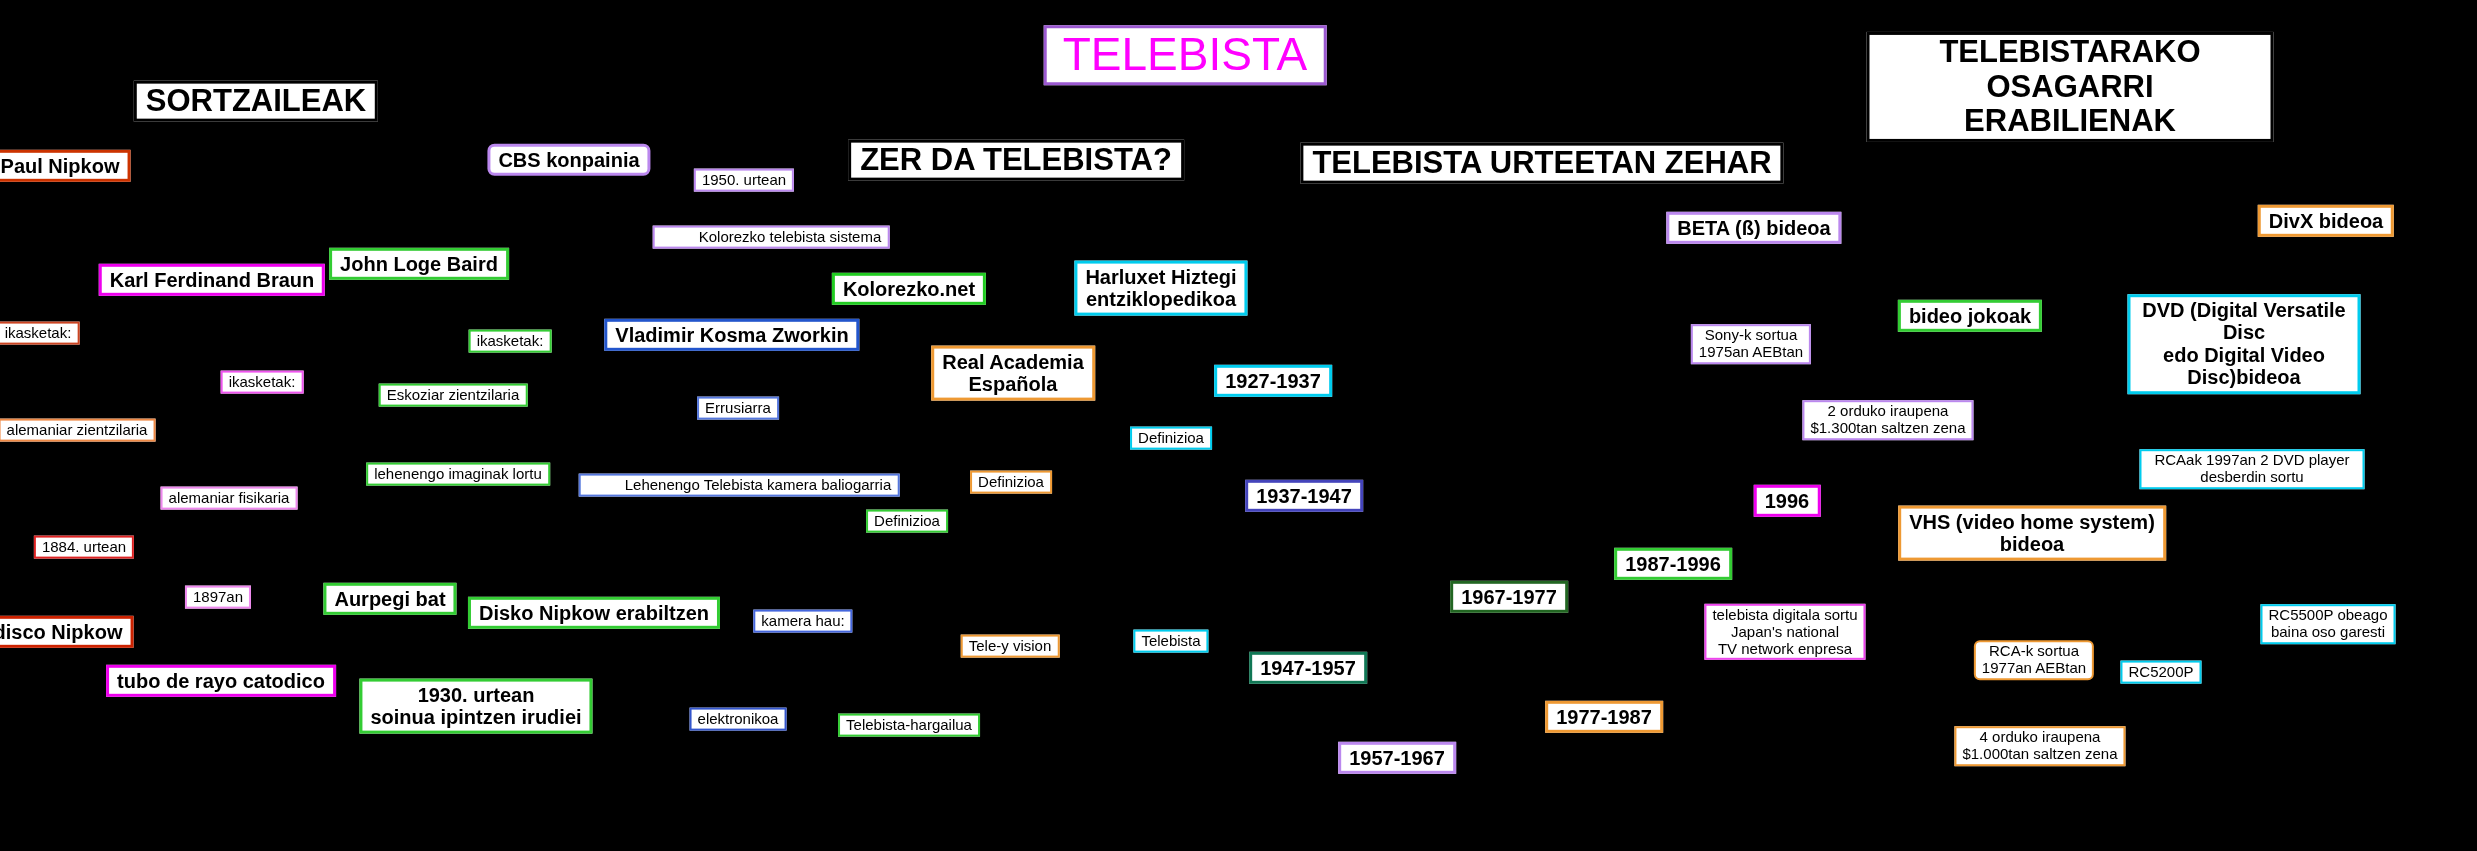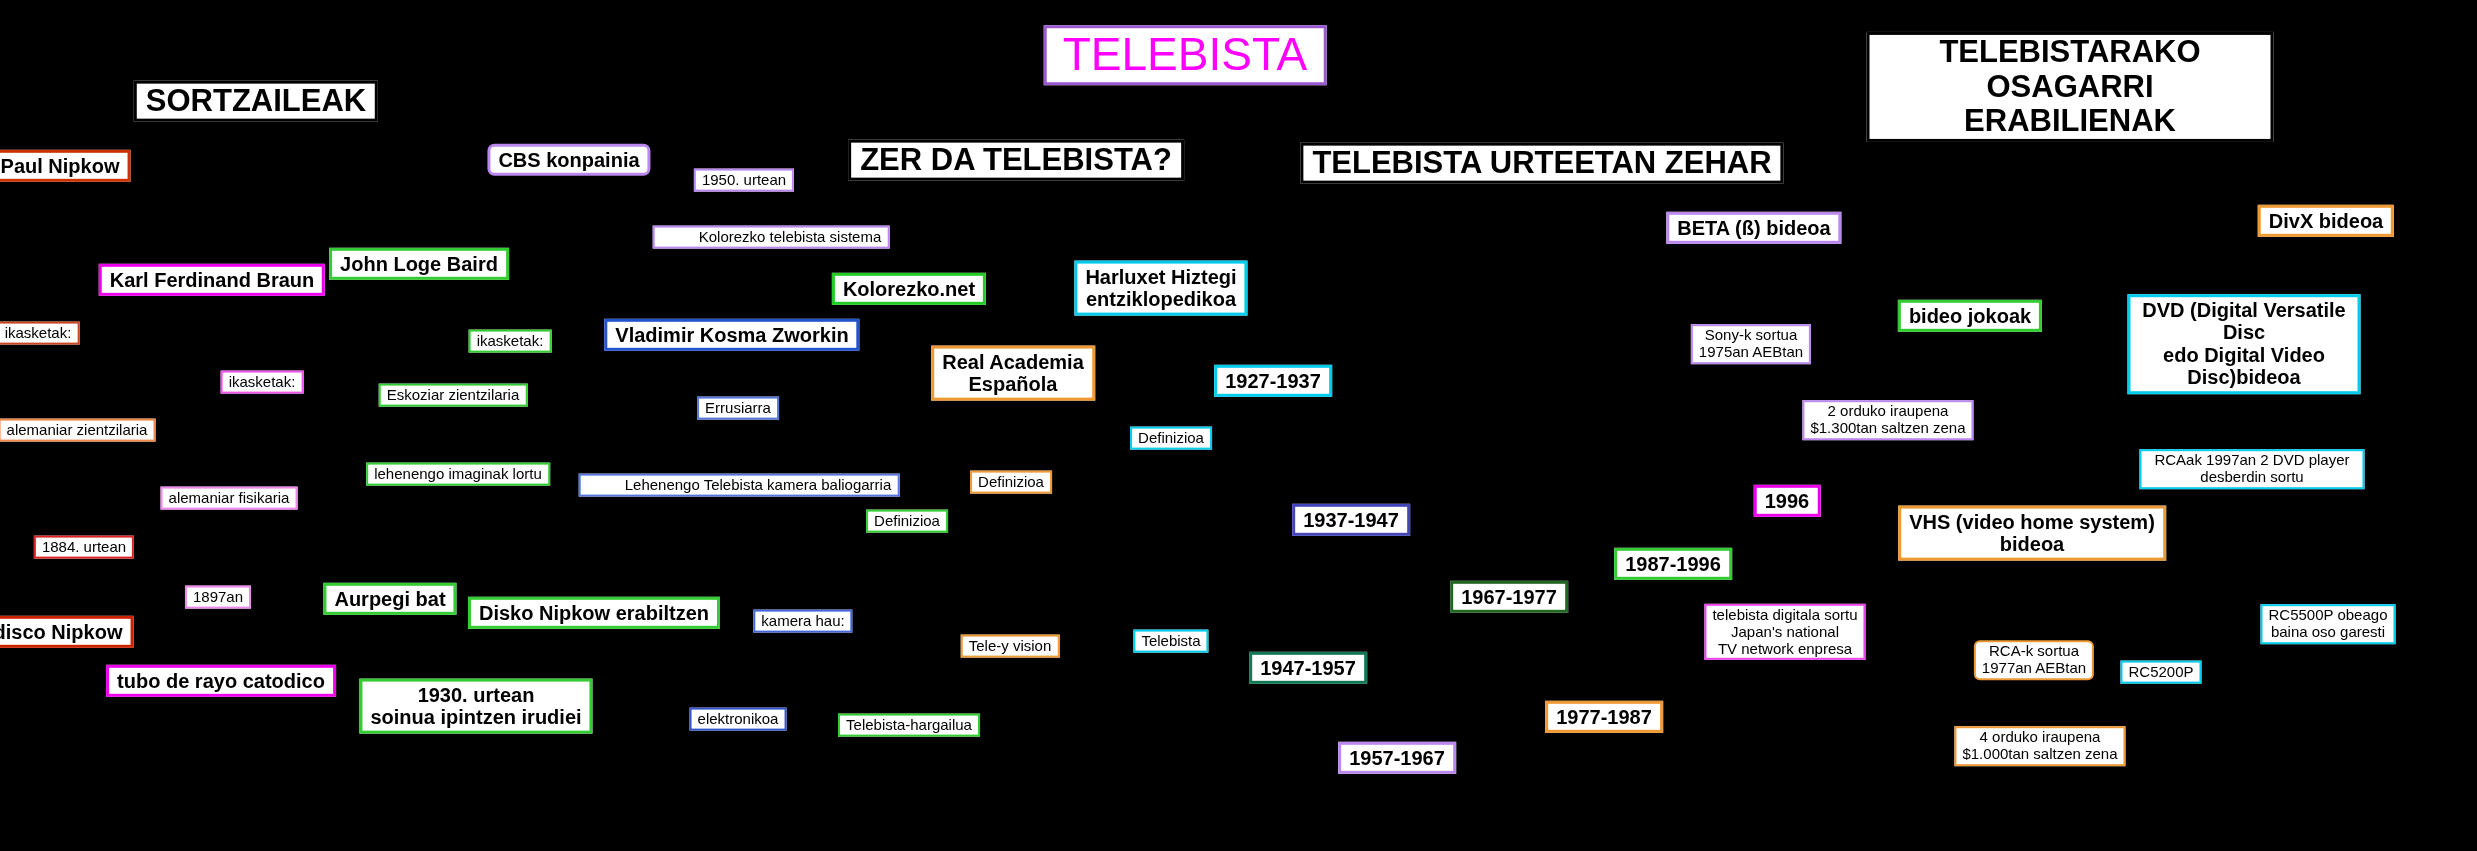--- a/index.html
+++ b/index.html
@@ -155,21 +155,21 @@
     <div class="node style-small" style="left: 909px; top: 725px; border-color: rgb(51, 204, 51);">Telebista-hargailua</div>
     <div class="node style-big" style="left: 1013px; top: 373px; border-color: rgb(238, 153, 51);">Real Academia
 Española</div>
     <div class="node style-small" style="left: 1011px; top: 482px; border-color: rgb(238, 153, 51);">Definizioa</div>
     <div class="node style-small" style="left: 1010px; top: 646px; border-color: rgb(238, 153, 51);">Tele-y vision</div>
     <div class="node style-big" style="left: 1161px; top: 288px; border-color: rgb(0, 204, 238);">Harluxet Hiztegi
 entziklopedikoa</div>
     <div class="node style-small" style="left: 1171px; top: 438px; border-color: rgb(0, 204, 238);">Definizioa</div>
     <div class="node style-small" style="left: 1171px; top: 641px; border-color: rgb(0, 204, 238);">Telebista</div>
     <div class="node style-big" style="left: 1273px; top: 381px; border-color: rgb(0, 204, 238);">1927-1937</div>
-    <div class="node style-big" style="left: 1304px; top: 520px; border-color: rgb(68, 68, 187); margin-left: 47px;">1937-1947</div>
+    <div class="node style-big" style="left: 1304px; top: 496px; border-color: rgb(68, 68, 187);">1937-1947</div>
     <div class="node style-big" style="left: 1308px; top: 668px; border-color: rgb(17, 119, 85);">1947-1957</div>
     <div class="node style-big" style="left: 1397px; top: 758px; border-color: rgb(187, 136, 238);">1957-1967</div>
     <div class="node style-big" style="left: 1509px; top: 597px; border-color: rgb(34, 102, 34);">1967-1977</div>
     <div class="node style-big" style="left: 1604px; top: 717px; border-color: rgb(238, 153, 51);">1977-1987</div>
     <div class="node style-big" style="left: 1673px; top: 564px; border-color: rgb(51, 204, 51);">1987-1996</div>
     <div class="node style-big" style="left: 1787px; top: 501px; border-color: rgb(238, 0, 238);">1996</div>
     <div class="node style-small" style="left: 1785px; top: 632px; border-color: rgb(238, 68, 238);">telebista digitala sortu
 Japan's national
 TV network enpresa</div>
     <div class="node style-big" style="left: 1754px; top: 228px; border-color: rgb(187, 136, 238);">BETA (ß) bideoa</div>

